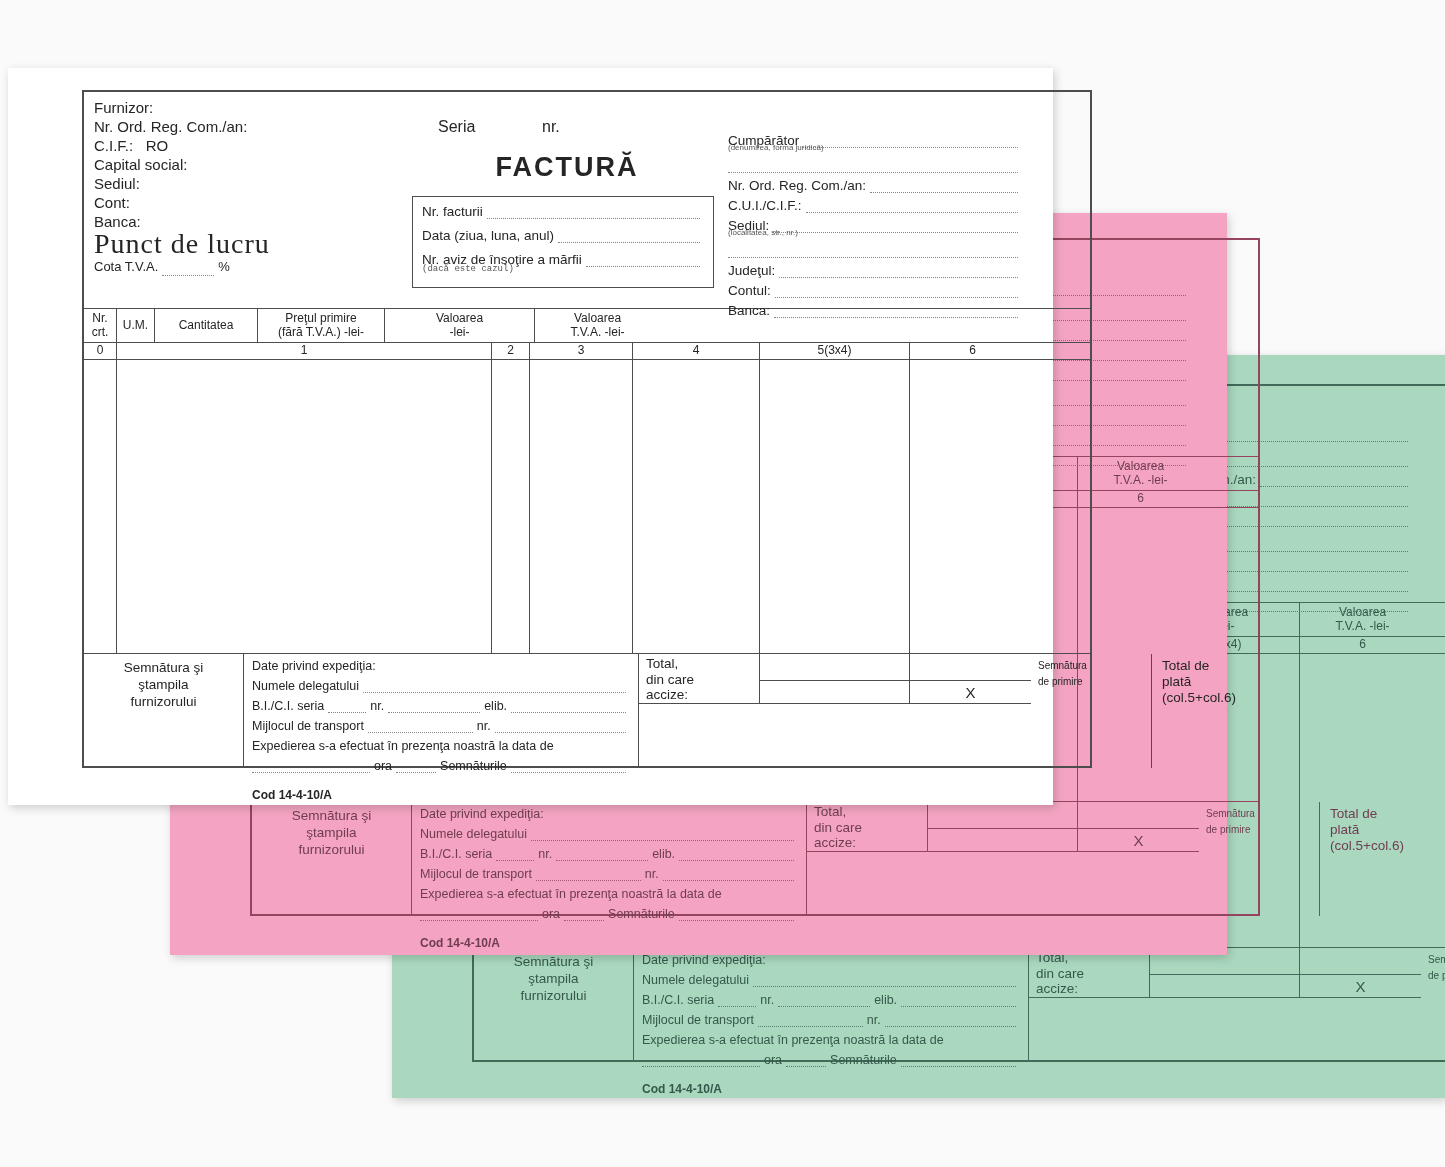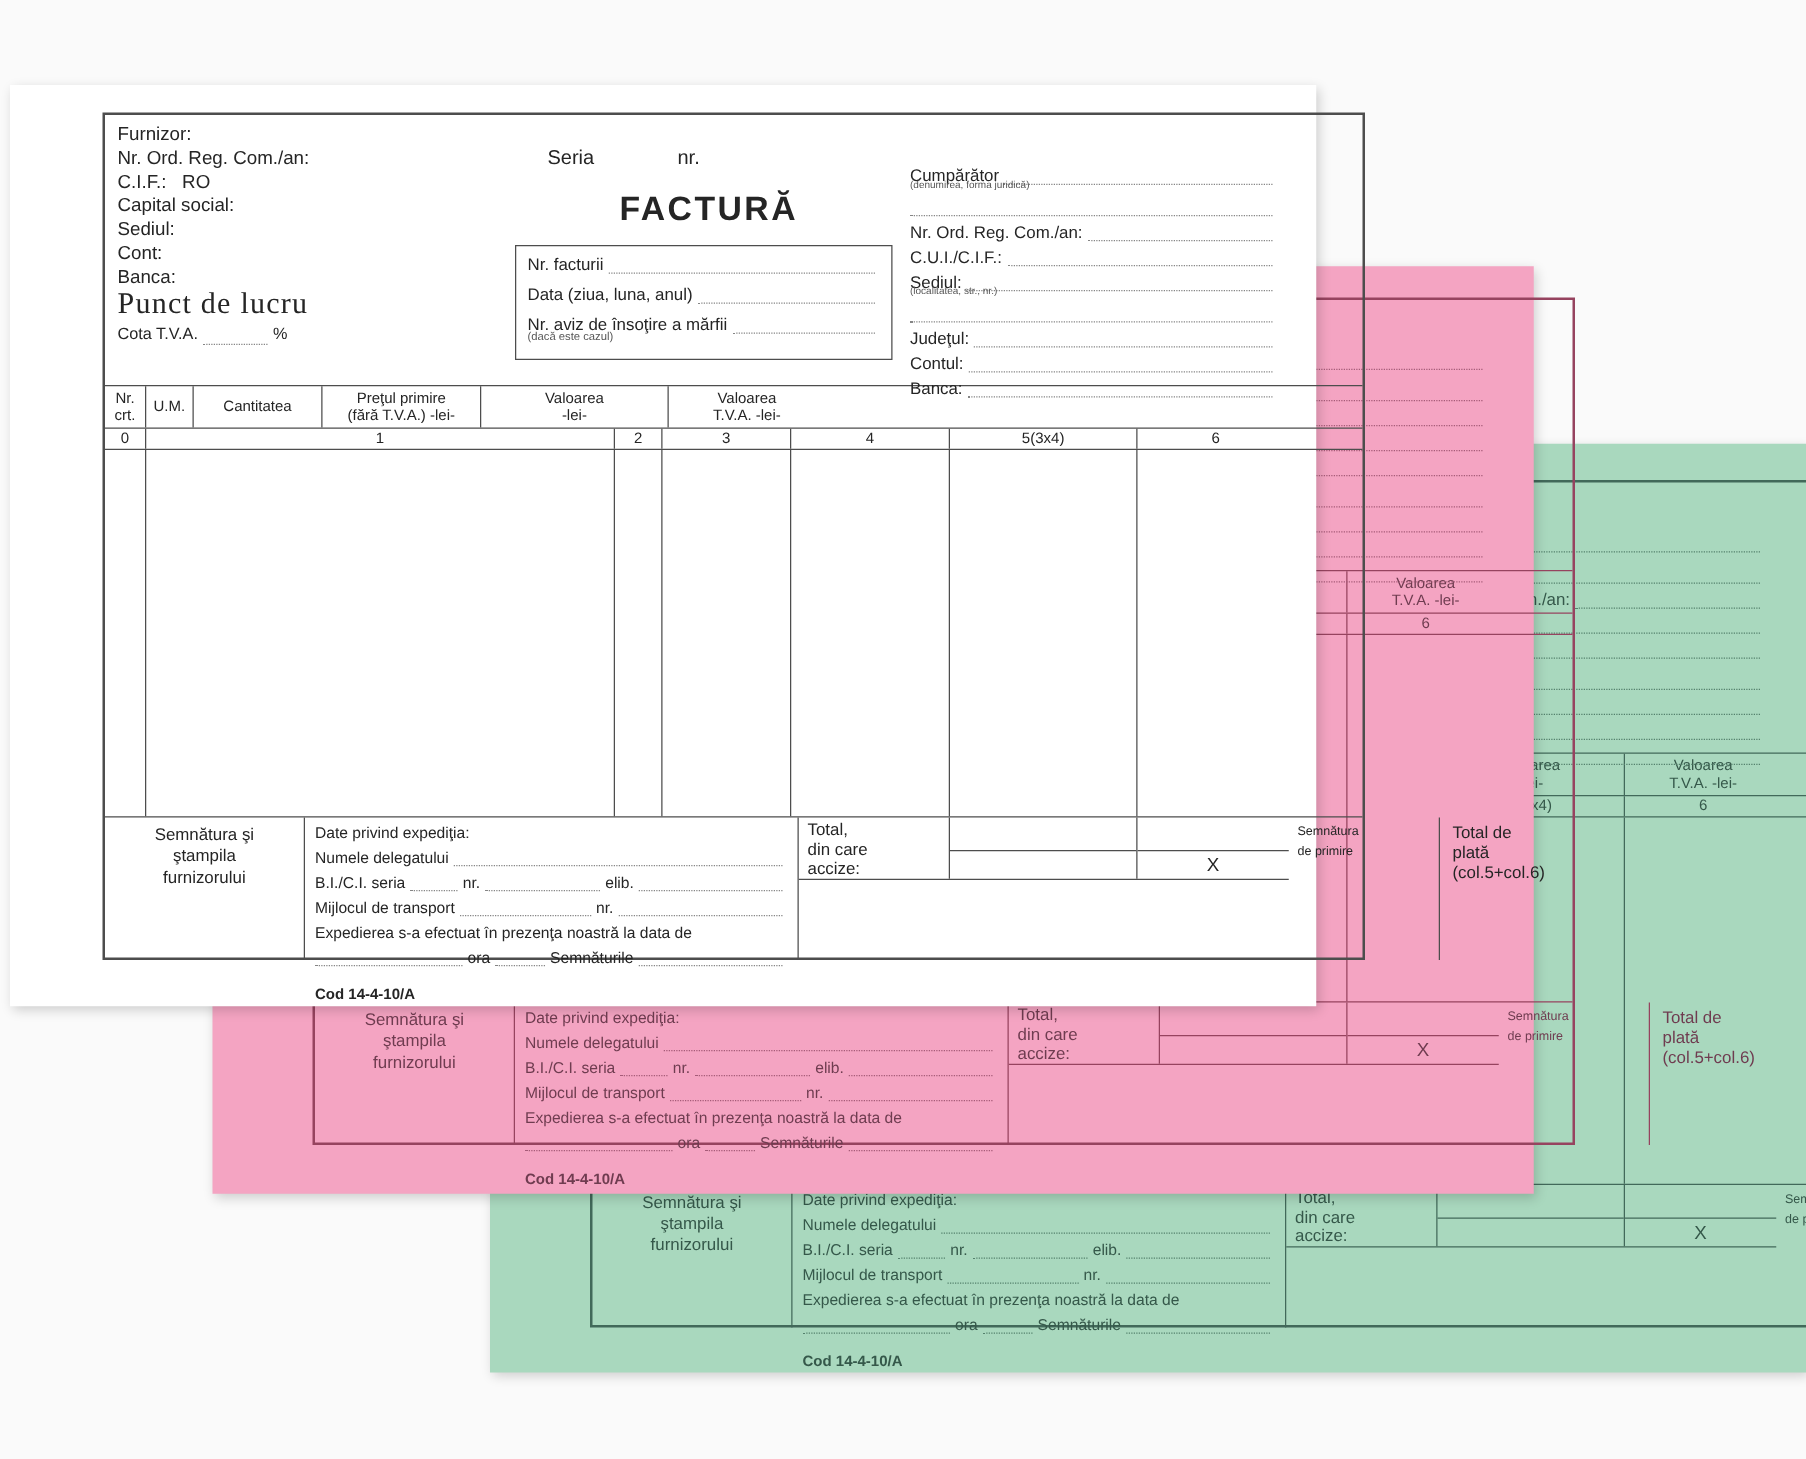--- a/index.html
+++ b/index.html
@@ -31,33 +31,33 @@
   .sheet-green .form-slot { left:80px; top:29px; }
 
   .form { width:951px; color:var(--ink); }
   .form-border { border:2px solid var(--line); width:1010px; height:678px; position:relative; }
 
   
   .fheader { position:relative; height:216px; }
 
   .supplier { position:absolute; left:10px; top:6px; font-size:15px; line-height:19px; }
   .supplier div { white-space:pre; }
-  .punct { font-family:"Liberation Serif", serif; font-size:24px; letter-spacing:1px; margin-top:3px; }
+  .punct { font-family:"Liberation Serif", serif; font-size:28px; letter-spacing:1px; margin-top:3px; }
   .cota { display:flex; align-items:flex-end; font-size:13px; margin-top:4px; width:150px; }
 
   .seria-line { position:absolute; left:354px; top:26px; font-size:16px; width:260px; }
   .seria-line .nr { position:absolute; left:104px; top:0; }
 
   .facture-title { position:absolute; left:333px; top:60px; width:300px; text-align:center;
     font-size:27px; font-weight:bold; letter-spacing:2px; }
 
   .invoice-box { position:absolute; left:328px; top:104px; width:302px; height:92px;
     border:1px solid var(--line); padding:7px 9px 4px 9px; font-size:13.5px; }
   .invoice-box .frow { margin-bottom:9px; }
-  .invoice-box .aviz-note { font-size:9px; margin-top:-3px; color:var(--note); }
+  .invoice-box .aviz-note { font-size:9px; margin-top:-3px; color:var(--note);font-family:Liberation Mono, monospace; }
 
   .buyer { position:absolute; left:644px; top:36px; width:294px; font-size:13.5px; }
   .buyer .frow { height:20px; }
   .buyer .tiny { font-size:8px; color:var(--note); height:9px; margin-top:-4px; line-height:8px; }
 
   
   .frow { display:flex; align-items:flex-end; }
   .frow .lbl { white-space:pre; }
   .dots { flex:1 1 auto; border-bottom:1.5px dotted var(--dots); height:0.85em; margin:0 4px; min-width:14px; }
   .dots.fixed { flex:0 0 auto; }

